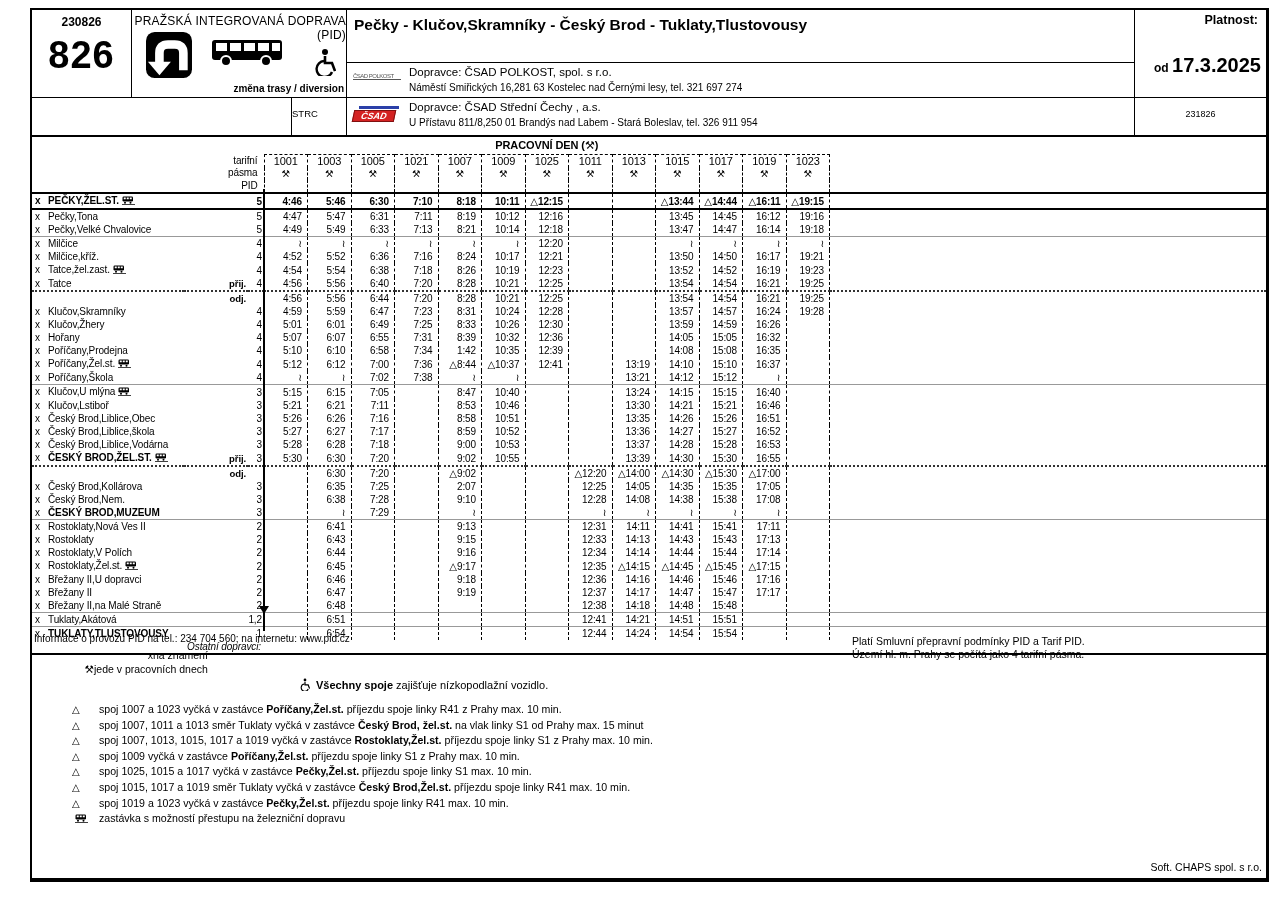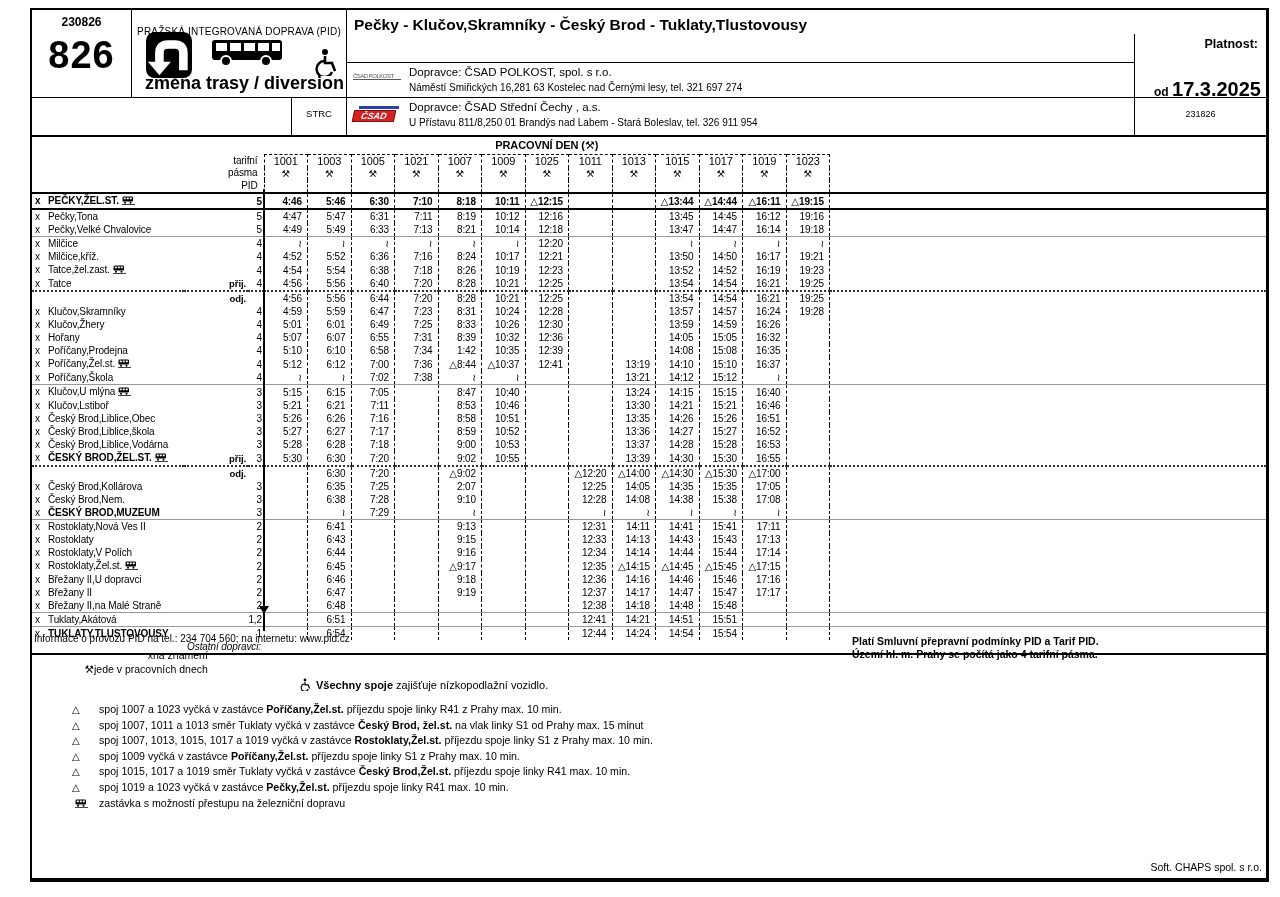--- a/index.html
+++ b/index.html
@@ -6,41 +6,41 @@
     font-family:"Liberation Sans","DejaVu Sans",sans-serif;color:#000;}
   .page{position:relative;width:1280px;height:897px;overflow:hidden;background:#fff;}
   .sheet{position:absolute;left:30px;top:8px;width:1234px;height:868px;box-sizing:content-box;
     border:2px solid #000;border-right-width:3px;border-bottom-width:4px;background:#fff;}
   .box{position:absolute;box-sizing:border-box;}
   
   .box-line{left:0;top:0;width:100px;height:87px;border-right:1px solid #000;}
   .line-code{ text-align:center;font-weight:bold;font-size:12px;padding-top:5px;}
   .line-number{text-align:center;font-weight:bold;font-size:38px;line-height:40px;margin-top:6px;letter-spacing:1px;}
   .box-pid{left:100px;top:0;width:215px;height:87px;border-right:1px solid #000;}
-  .pid-caption{font-size:10px;text-align:center;padding-top:16px;letter-spacing:0.2px;}
+  .pid-caption{font-size:12px;text-align:right;padding-top:4px;letter-spacing:0.2px;}
   .pid-logo{position:absolute;left:14px;top:22px;}
   .bus-icon{position:absolute;left:78px;top:26px;}
   .wc-icon{position:absolute;left:182px;top:38px;}
-  .diversion{position:absolute;right:2px;bottom:3px;font-weight:bold;font-size:18px;}
+  .diversion{position:absolute;right:2px;bottom:3px;font-weight:bold;font-size:10px;}
   .box-title{left:315px;top:0;width:787px;height:52px;}
   .title-text{font-weight:bold;font-size:15.5px;padding:6px 0 0 7px;}
   .box-op1{left:315px;top:52px;width:787px;height:35px;border-top:1px solid #000;}
   .box-op2{left:315px;top:87px;width:787px;height:38px;border-top:1px solid #000;}
   .op-logo1{position:absolute;left:6px;top:10px;width:48px;font-size:6px;color:#555;border-bottom:1px solid #555;
     white-space:nowrap;overflow:hidden;letter-spacing:-0.5px;}
   .op-logo2{position:absolute;left:6px;top:8px;width:52px;}
   .op-logo2 .bluebar{height:3px;background:#2a3fa8;width:40px;margin-left:6px;}
   .op-logo2 .redtag{margin-top:1px;background:#d42222;color:#fff;font-weight:bold;font-style:italic;
     font-size:9px;width:40px;text-align:center;transform:skewX(-12deg);border:1px solid #801010;}
   .op-name{position:absolute;left:62px;top:3px;font-size:11.5px;}
   .op-addr{position:absolute;left:62px;top:19px;font-size:10px;}
   .box-empty{left:0;top:87px;width:260px;height:38px;border-top:1px solid #000;border-right:1px solid #000;}
   .box-strc{left:260px;top:87px;width:55px;height:38px;border-top:1px solid #000;border-right:1px solid #000;
-    font-size:9.5px;text-align:center;padding-top:10px;}
-  .box-validity{left:1102px;top:0;width:132px;height:87px;border-left:1px solid #000;margin-top:24px;}
+    font-size:9.5px;text-align:left;padding-top:10px;}
+  .box-validity{left:1102px;top:0;width:132px;height:87px;border-left:1px solid #000;}
   .validity-label{font-weight:bold;font-size:12.5px;text-align:right;padding:3px 8px 0 0;}
   .validity-date{position:absolute;right:5px;top:44px;font-weight:bold;font-size:12px;}
   .validity-date b{font-size:20px;}
   .box-code{left:1102px;top:87px;width:132px;height:38px;border-left:1px solid #000;border-top:1px solid #000;
     font-size:9px;text-align:center;padding-top:11px;}
   
   table.tt{position:absolute;left:0;top:125px;width:1234px;border-collapse:collapse;table-layout:fixed;
     border-top:2px solid #000;border-bottom:2px solid #000;font-size:10px;}
   .tt td{padding:0;height:13px;line-height:13px;white-space:nowrap;overflow:hidden;letter-spacing:-0.1px;}
   .r-banner td{height:17px;line-height:17px;}
@@ -68,21 +68,21 @@
   .dir-arrow .head{position:absolute;left:-4px;top:417px;width:0;height:0;
     border:5px solid transparent;border-top:8px solid #000;}
   
   .footer{position:absolute;left:0;top:622px;width:1234px;font-size:10.5px;}
   .info-line{position:absolute;left:2px;top:1px;font-size:10px;}
   .legend{position:absolute;left:44px;top:16px;line-height:14px;text-align:right;}
   .legend .ls{display:inline-block;width:18px;}
   .lowfloor{position:absolute;left:268px;top:46px;font-size:11px;}
   .notes{position:absolute;left:40px;top:70px;line-height:14.6px;font-size:10.6px;}
   .notes .ns{display:inline-block;width:27px;font-size:10px;}
-  .conditions{position:absolute;left:820px;top:3px;font-weight:bold;font-size:10.5px;line-height:13px;}
+  .conditions{position:absolute;left:820px;top:3px;font-weight:normal;font-size:10.5px;line-height:13px;}
   .soft{position:absolute;left:1000px;top:229px;width:230px;text-align:right;font-size:10.5px;}
   .b{font-weight:bold;}
 </style>
 </head>
 <body>
 
 <div class="page">
   <div class="sheet">
 
     <div class="box box-line">
@@ -921,20 +921,21 @@
       <div class="lowfloor"><span style="display:inline-block;margin-right:6px;vertical-align:-2px;"><svg width="10" height="13" viewBox="0 0 22 28">
               <circle cx="11" cy="4" r="3" fill="#000"></circle>
               <path d="M11 8 v7 h7 l3 8" fill="none" stroke="#000" stroke-width="2.6"></path>
               <path d="M10 13 a8 8 0 1 0 8 11" fill="none" stroke="#000" stroke-width="2.4"></path>
             </svg></span><span class="b">Všechny spoje</span><span> zajišťuje nízkopodlažní vozidlo.</span></div>
       <div class="notes">
           <div><span class="ns">△</span><span>spoj 1007 a 1023 vyčká v zastávce </span><span class="b">Poříčany,Žel.st.</span><span> příjezdu spoje linky R41 z Prahy max. 10 min.</span></div>
           <div><span class="ns">△</span><span>spoj 1007, 1011 a 1013 směr Tuklaty vyčká v zastávce </span><span class="b">Český Brod, žel.st.</span><span> na vlak linky S1 od Prahy max. 15 minut</span></div>
           <div><span class="ns">△</span><span>spoj 1007, 1013, 1015, 1017 a 1019 vyčká v zastávce </span><span class="b">Rostoklaty,Žel.st.</span><span> příjezdu spoje linky S1 z Prahy max. 10 min.</span></div>
           <div><span class="ns">△</span><span>spoj 1009 vyčká v zastávce </span><span class="b">Poříčany,Žel.st.</span><span> příjezdu spoje linky S1 z Prahy max. 10 min.</span></div>
+          <div><span class="ns">△</span><span>spoj 1025, 1015 a 1017 vyčká v zastávce </span><span class="b">Pečky,Žel.st.</span><span> příjezdu spoje linky S1 max. 10 min.</span></div>
           <div><span class="ns">△</span><span>spoj 1015, 1017 a 1019 směr Tuklaty vyčká v zastávce </span><span class="b">Český Brod,Žel.st.</span><span> příjezdu spoje linky R41 max. 10 min.</span></div>
           <div><span class="ns">△</span><span>spoj 1019 a 1023 vyčká v zastávce </span><span class="b">Pečky,Žel.st.</span><span> příjezdu spoje linky R41 max. 10 min.</span></div>
           <div><span class="ns"><span class="rail-icon"><svg width="13" height="9" viewBox="0 0 26 18">
                   <rect x="1" y="1" width="21" height="10" rx="2.5" fill="#000"></rect>
                   <rect x="3.5" y="3" width="4" height="3.5" fill="#fff"></rect>
                   <rect x="9.5" y="3" width="4" height="3.5" fill="#fff"></rect>
                   <rect x="15.5" y="3" width="4" height="3.5" fill="#fff"></rect>
                   <circle cx="6" cy="13.5" r="2" fill="#000"></circle>
                   <circle cx="17" cy="13.5" r="2" fill="#000"></circle>
                   <rect x="0" y="16.5" width="26" height="1.5" fill="#000"></rect>

